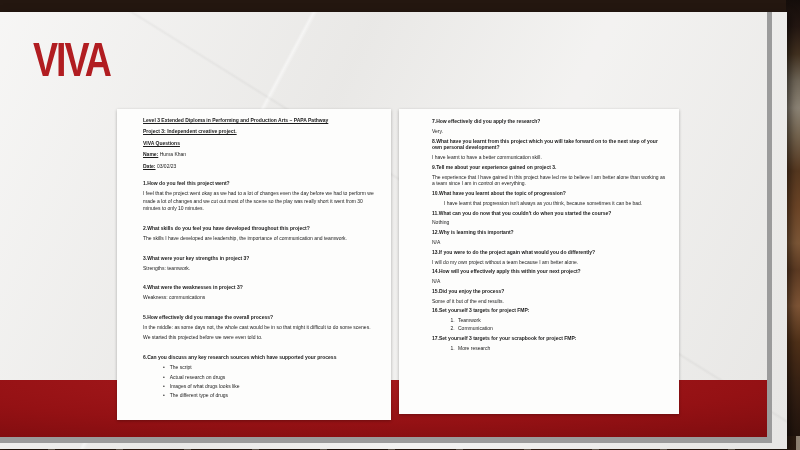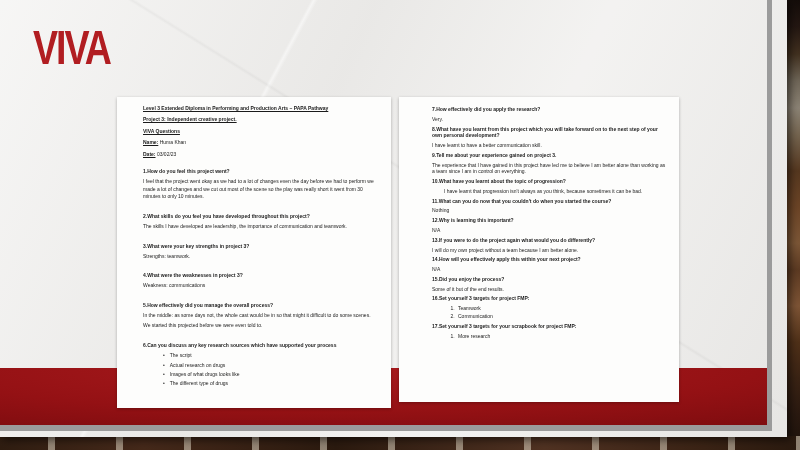--- a/index.html
+++ b/index.html
@@ -8,21 +8,21 @@
 
   
   .brick-right{position:absolute;left:786px;top:0;width:14px;height:450px;
     background:linear-gradient(180deg,#140d0a 0%,#241712 6%,#41301f 12%,#6e6557 18%,#8b8274 24%,#74644f 30%,#55371f 38%,#6b4426 46%,#7b5636 54%,#5c3a22 60%,#7d5435 68%,#4f3018 76%,#3a2314 84%,#2a1910 92%,#1c120c 100%);}
   .brick-bottom{position:absolute;left:0;top:436px;width:800px;height:14px;
     background:
       repeating-linear-gradient(90deg,rgba(228,218,198,0) 0 48px,rgba(226,216,196,.55) 48px 55px,rgba(228,218,198,0) 55px 68px),
       linear-gradient(90deg,#2f1d11 0%,#45291a 18%,#2b1a0f 42%,#503222 68%,#3a2315 88%,#2a1a0f 100%);}
 
   
-  .paper{position:absolute;left:0;top:0;width:787px;height:437px;
+  .paper{position:absolute;left:0;top:12px;width:787px;height:437px;
     background:
       linear-gradient(115deg,rgba(255,255,255,.5) 0%,rgba(0,0,0,.02) 38%,rgba(255,255,255,.3) 62%,rgba(0,0,0,.03) 100%),
       #eeedeb;
     box-shadow:3px 3px 8px rgba(0,0,0,.55);}
   .crease{position:absolute;left:0;top:0;width:100%;height:100%;pointer-events:none;
     background:
       linear-gradient(32deg,transparent 55.6%,rgba(0,0,0,.035) 55.9%,transparent 56.2%),
       linear-gradient(118deg,transparent 30.5%,rgba(255,255,255,.5) 30.8%,transparent 31.2%);}
 
   

